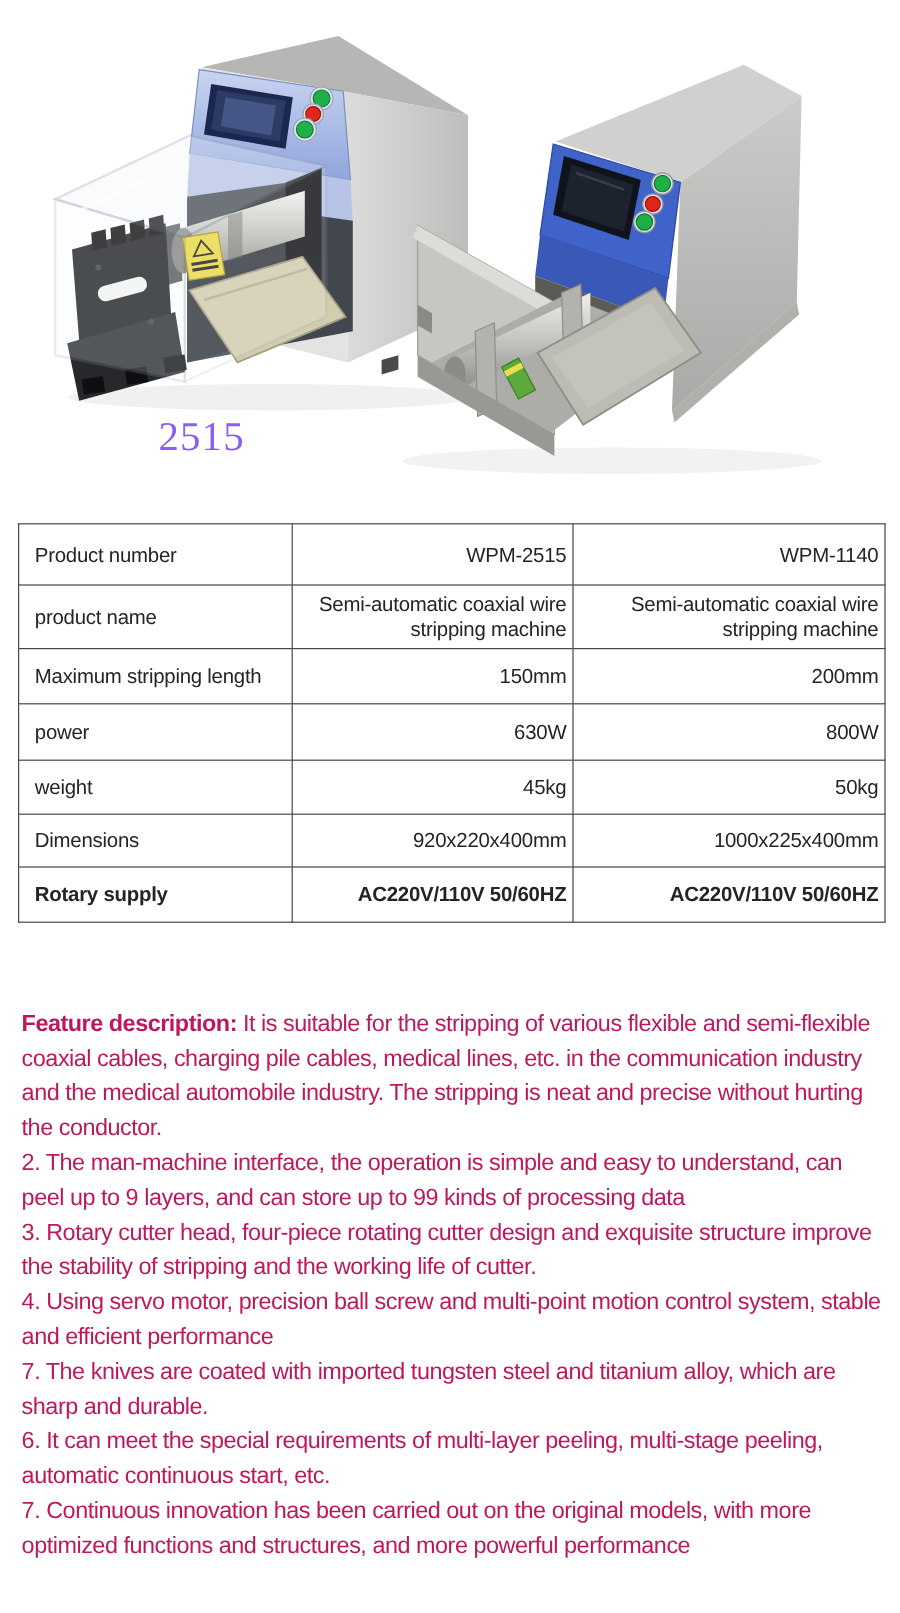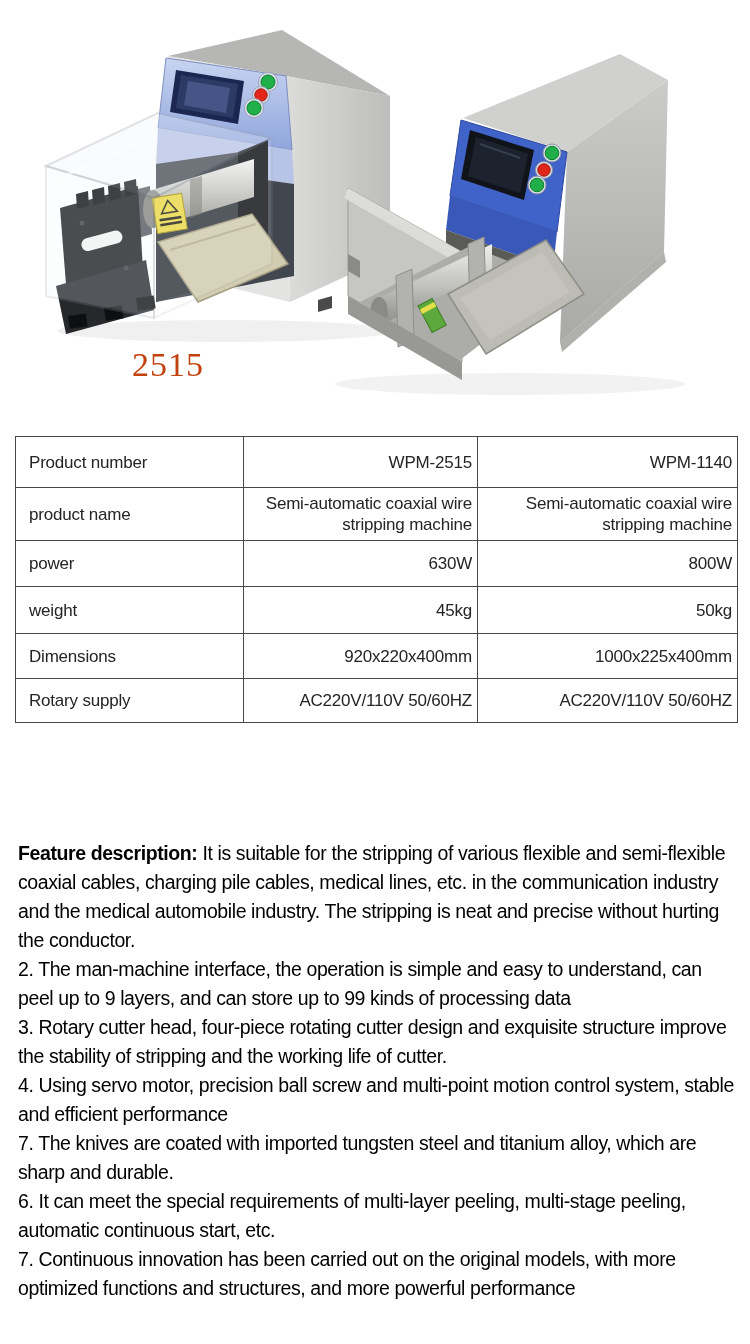--- a/index.html
+++ b/index.html
@@ -5,21 +5,21 @@
   html,body{margin:0;padding:0;background:#ffffff;}
   .page{
     position:relative;width:750px;height:1344px;background:#ffffff;
     font-family:"Liberation Sans",sans-serif;overflow:hidden;
   }
   .photo-svg{position:absolute;}
   #left-machine{left:40px;top:18px;}
   #right-machine{left:320px;top:40px;}
   .model-label{
     position:absolute;left:101px;top:346px;width:134px;text-align:center;
-    font-family:"Liberation Serif",serif;font-size:34px;color:#c2410c;letter-spacing:1px;
+    font-family:"Liberation Serif",serif;font-size:34px;color:#8b5cf6;letter-spacing:1px;
   }
   table.spec{
     position:absolute;left:15px;top:436px;width:722px;
     border-collapse:collapse;table-layout:fixed;
   }
   table.spec td{
     border:1.5px solid #474747;vertical-align:middle;
     font-size:17px;letter-spacing:-0.2px;color:#242424;
     padding:0 5px 0 13px;line-height:21px;overflow:hidden;
   }
@@ -29,21 +29,21 @@
   table.spec tr:nth-child(1){height:51px;}
   table.spec tr:nth-child(2){height:53px;}
   table.spec tr:nth-child(3){height:46px;}
   table.spec tr:nth-child(4){height:47px;}
   table.spec tr:nth-child(5){height:45px;}
   table.spec tr:nth-child(6){height:44px;}
   table.spec tr:nth-child(7){height:46px;font-weight:bold;}
   table.spec tr:nth-child(8){height:45px;}
   .features{
     position:absolute;left:18px;top:839px;width:716px;
-    font-size:19.5px;line-height:29px;letter-spacing:-0.4px;color:#000000;
+    font-size:19.5px;line-height:29px;letter-spacing:-0.4px;color:#be185d;
   }
   .features p{margin:0;}
   .features .b{font-weight:bold;}
 </style>
 </head>
 <body>
 
 <div class="page">
 
   <svg id="left-machine" class="photo-svg" width="350" height="330" viewBox="0 0 350 330">
@@ -200,20 +200,25 @@
         <td class="lab">Product number</td>
         <td class="val">WPM-2515</td>
         <td class="val">WPM-1140</td>
       </tr>
       <tr>
         <td class="lab">product name</td>
         <td class="val wrap">Semi-automatic coaxial wire stripping machine</td>
         <td class="val wrap">Semi-automatic coaxial wire stripping machine</td>
       </tr>
       <tr>
+        <td class="lab">Maximum stripping length</td>
+        <td class="val">150mm</td>
+        <td class="val">200mm</td>
+      </tr>
+      <tr>
         <td class="lab">power</td>
         <td class="val">630W</td>
         <td class="val">800W</td>
       </tr>
       <tr>
         <td class="lab">weight</td>
         <td class="val">45kg</td>
         <td class="val">50kg</td>
       </tr>
       <tr>

